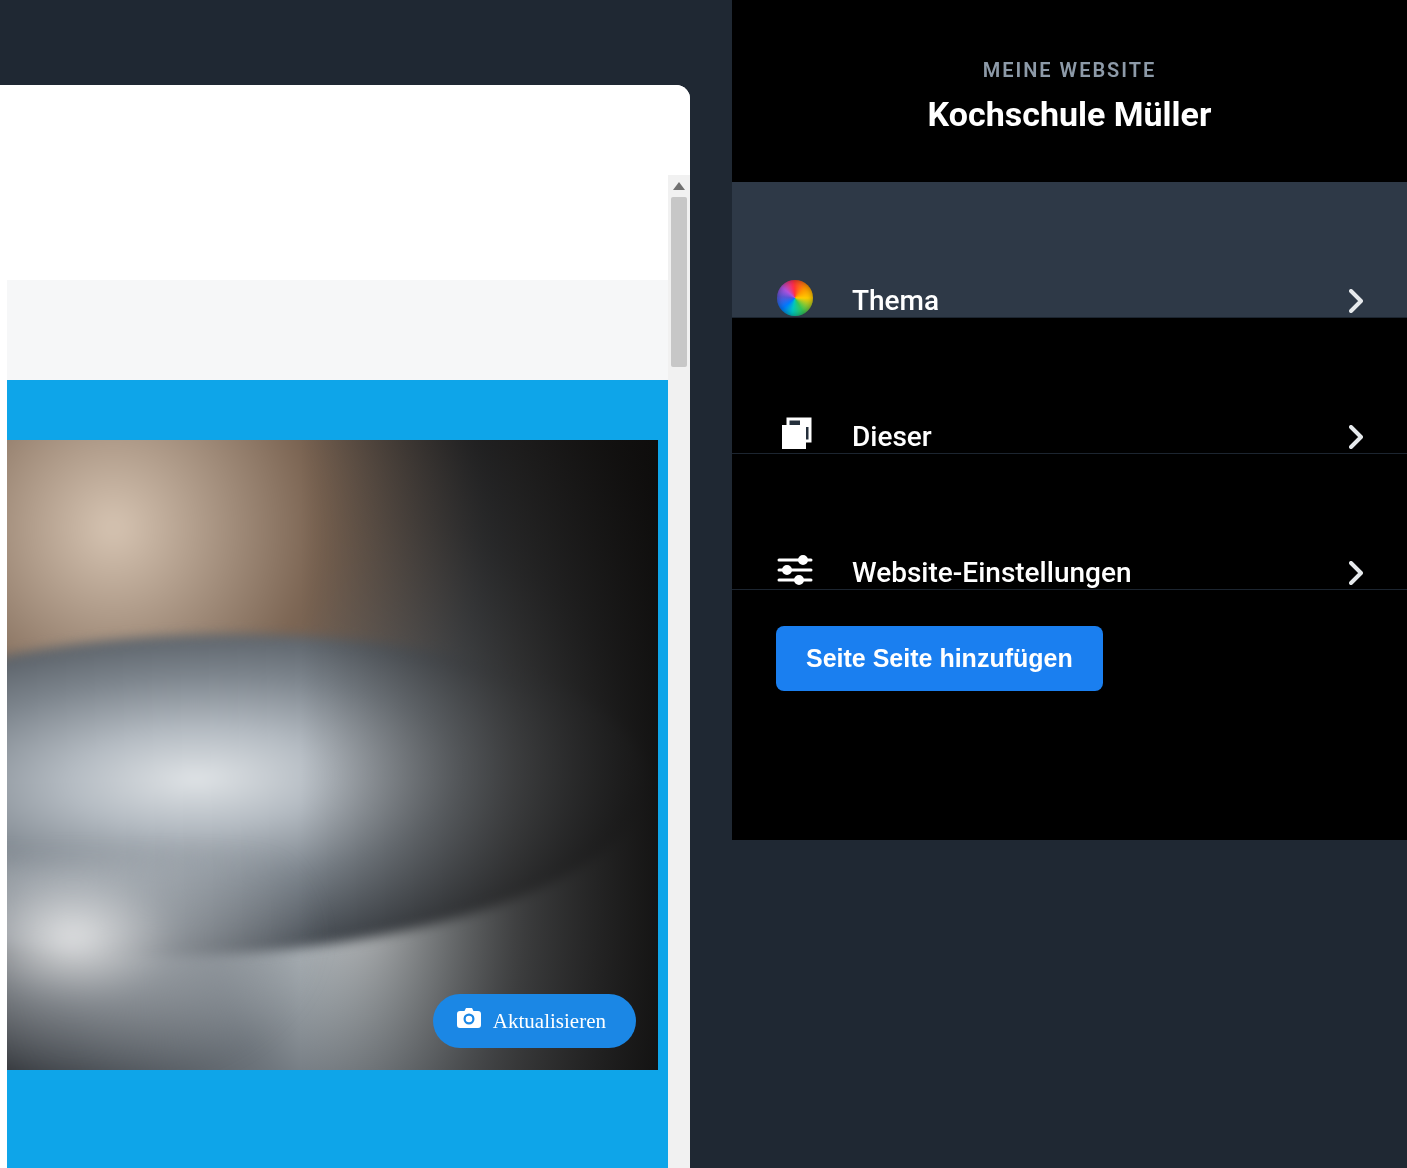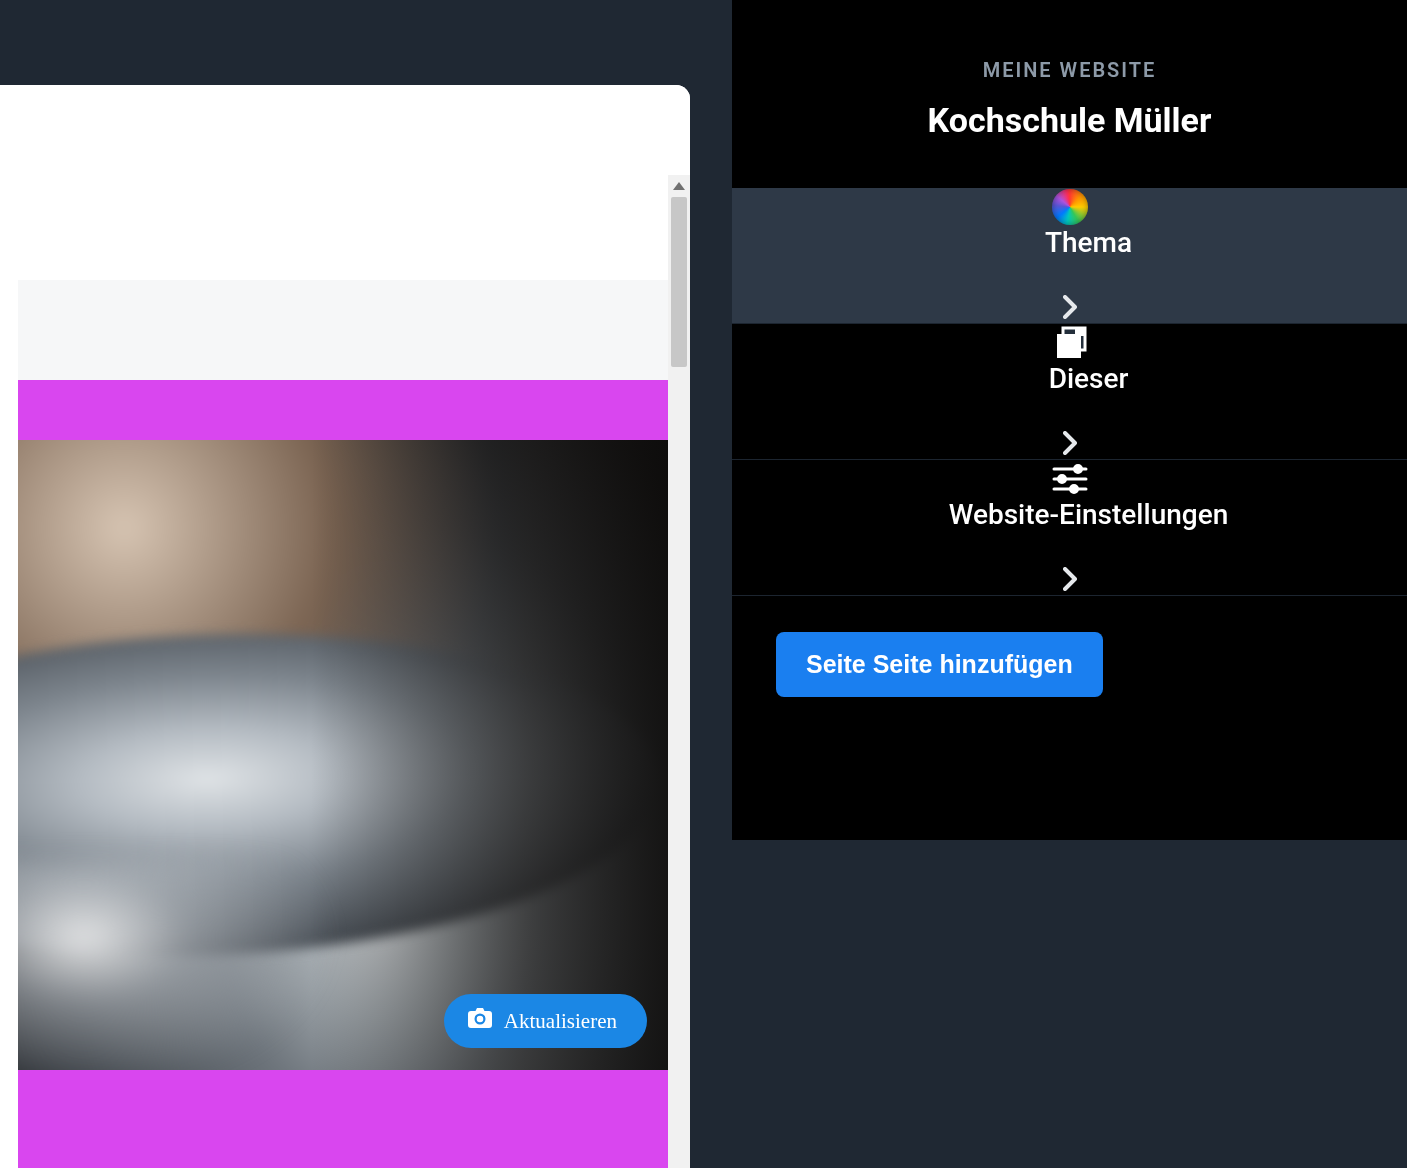--- a/index.html
+++ b/index.html
@@ -25,25 +25,25 @@
     }
     .preview-topstrip {
       position: absolute;
       left: 0; top: 0;
       width: 100%;
       height: 90px;
       background: #ffffff;
     }
     .preview-scroll {
       position: absolute;
-      left: 18px;
+      left: 7px;
       top: 90px;
       width: 668px;           
       height: calc(100% - 90px);
-      background: #d946ef;
+      background: #0ea5e9;
     }
     .scrollbar {
       position: absolute;
       right: 0;
       top: 90px;
       width: 22px;
       height: calc(100% - 90px);
       background: #f1f1f1;
     }
     .scrollbar-up {
@@ -163,32 +163,31 @@
     .sb-eyebrow {
       color: #8d9aa8;
       font-size: 20px;
       font-weight: 600;
       letter-spacing: 2px;
     }
     .sb-title {
       color: #ffffff;
       font-size: 34px;
       font-weight: 700;
-      margin-top: 18px;
+      margin-top: 12px;
     }
 
     .sb-list { }
     .sb-item {
       position: relative;
       display: flex;
-      align-items: center;
+      align-items: flex-end;
       height: 135px;
       padding: 0 44px;
       cursor: pointer;
-      flex-direction: column;
     }
     .sb-divider {
       height: 1px;
       background: #1c2530;
       margin: 0;
     }
     .sb-item.active { background: #2e3947; }
     .sb-icon {
       width: 38px; height: 38px;
       flex: 0 0 38px;

